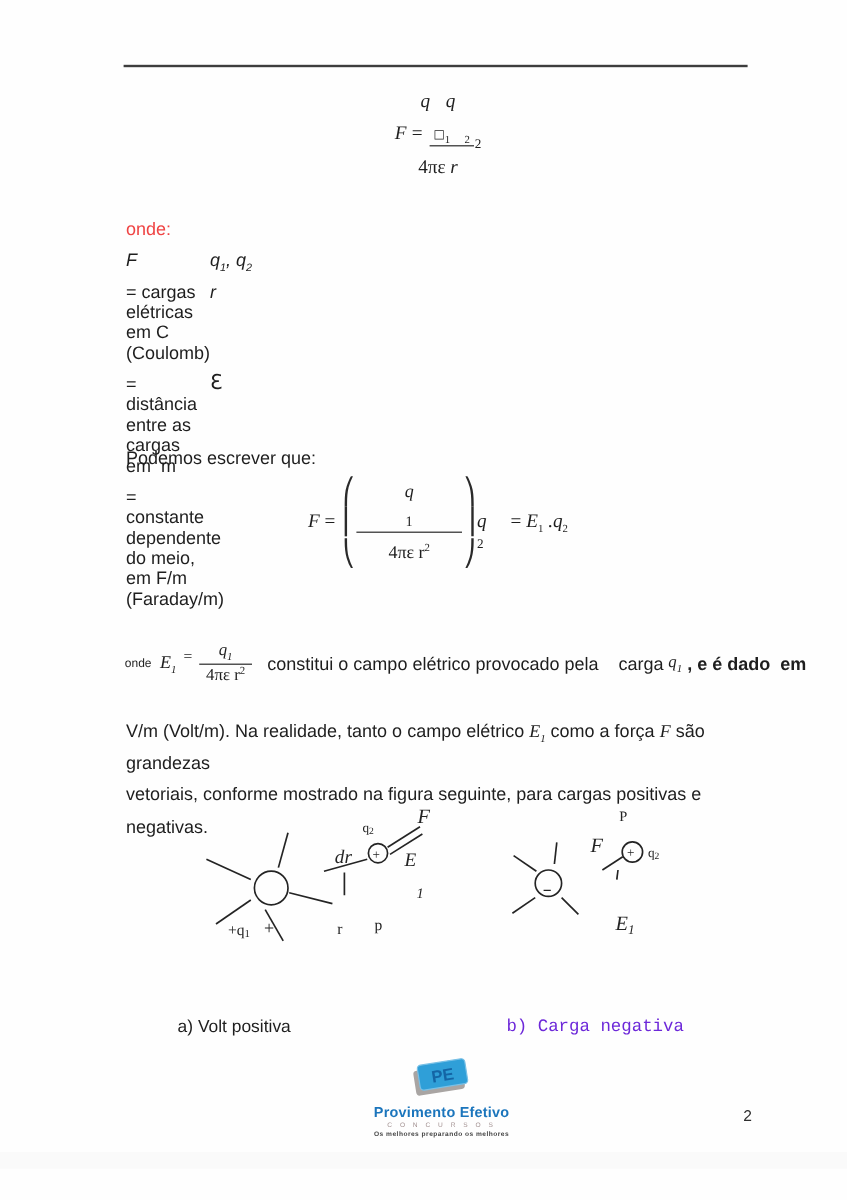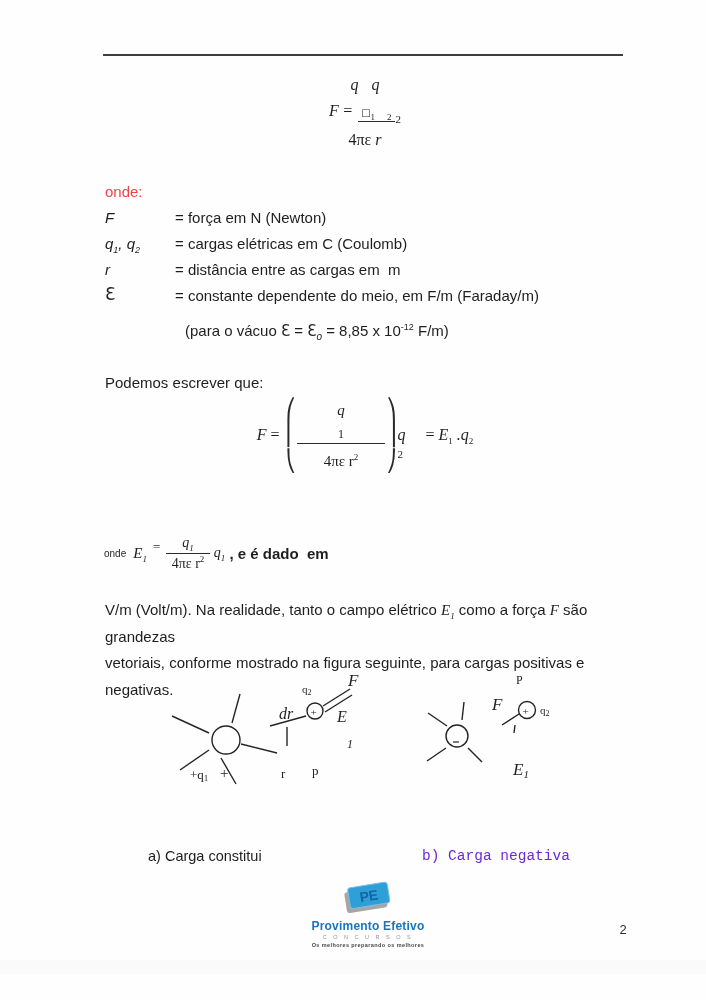--- a/index.html
+++ b/index.html
@@ -99,33 +99,31 @@
     </div>
     <div class="f1-den serif">
       <span>4πε</span>
       <span class="serif-i">r</span>
     </div>
   </div>
 
   <div class="where-head">onde:</div>
   <div class="where-grid">
     <span class="term">F</span>
-    <span class="pre">= força em N (Newton)</span>
 
     <span class="term"><span>q</span><sub>1</sub><span>, q</span><sub>2</sub></span>
     <span class="pre">= cargas elétricas em C (Coulomb)</span>
 
     <span class="term">r</span>
     <span class="pre">= distância entre as cargas em  m</span>
 
     <span class="term-eps eps">Ɛ</span>
     <span class="pre">= constante dependente do meio, em F/m (Faraday/m)</span>
   </div>
 
-  <div class="vacuum"><span class="pre">(para o vácuo </span><span class="eps">Ɛ</span><span class="pre"> = </span><span class="eps">Ɛ</span><sub class="eps-sub">o</sub><span class="pre"> = 8,85 x 10</span><sup>-12</sup><span class="pre"> F/m)</span></div>
 
   <div class="intro2">Podemos escrever que:</div>
 
   <div class="f2">
     <div class="f2-grid">
       <span class="gc1 gr2 f2-lhs serif"><span class="serif-i">F</span> <span>=</span></span>
 
       <span class="gc2 gr1 paren">⎛</span>
       <span class="gc2 gr2 paren">⎜</span>
       <span class="gc2 gr3 paren">⎝</span>
@@ -146,20 +144,21 @@
   </div>
 
   <div class="e1line">
     <span class="e1-pre sans">onde</span>
     <span class="e1-sym serif-i"><span>E</span><sub>1</sub></span>
     <span class="e1-eq serif">=</span>
     <span class="frac">
       <span class="num serif-i"><span>q</span><sub>1</sub></span>
       <span class="den serif"><span>4πε r</span><sup>2</sup></span>
     </span>
+    <span class="e1-mid sans pre">constitui o campo elétrico provocado pela    carga</span>
     <span class="e1-q serif-i"><span>q</span><sub>1</sub></span>
     <span class="e1-tail sans pre"> , e é dado  em</span>
   </div>
 
   <div class="para">
     <span class="pre">V/m (Volt/m). Na realidade, tanto o campo elétrico </span><span class="m"><span>E</span><sub>1</sub></span><span class="pre"> como a força </span><span class="m">F</span><span class="pre"> são grandezas</span><br>
     <span>vetoriais, conforme mostrado na figura seguinte, para cargas positivas e negativas.</span>
   </div>
 
   <svg class="fig-a" width="236" height="146" viewBox="0 0 236 146">
@@ -204,21 +203,21 @@
     </g>
     <g fill="#242424" font-family="Liberation Serif, serif">
       <text x="100" y="24" font-size="12">P</text>
       <text x="76" y="50" font-size="17" font-style="italic">F</text>
       <text x="106.5" y="54.5" font-size="11">+</text>
       <text x="124" y="54" font-size="11"><tspan>q</tspan><tspan dy="2" font-size="8">2</tspan></text>
       <text x="97" y="115" font-size="17" font-style="italic"><tspan>E</tspan><tspan dy="3" font-size="11">1</tspan></text>
     </g>
   </svg>
 
-  <div class="caption-a">a) Carga constitui</div>
+  <div class="caption-a">a) Volt positiva</div>
   <div class="caption-b">b) Carga negativa</div>
 
   <div class="logo">
     <svg width="58" height="34" viewBox="0 0 58 34">
       <g transform="rotate(-9 29 17)">
         <rect x="6" y="9" width="41" height="21" rx="3" fill="#a9a5a3"></rect>
         <rect x="10" y="5" width="40" height="21" rx="3" fill="#2f9fd8"></rect>
         <rect x="10" y="5" width="40" height="21" rx="3" fill="none" stroke="#79c0e6" stroke-width="1"></rect>
         <text x="30" y="21" text-anchor="middle" font-size="14" font-weight="bold" fill="#1465a5" font-family="Liberation Sans, sans-serif">PE</text>
       </g>

